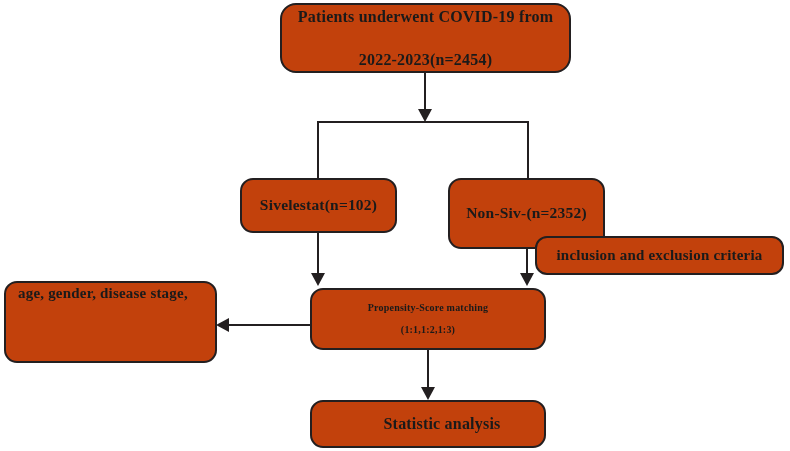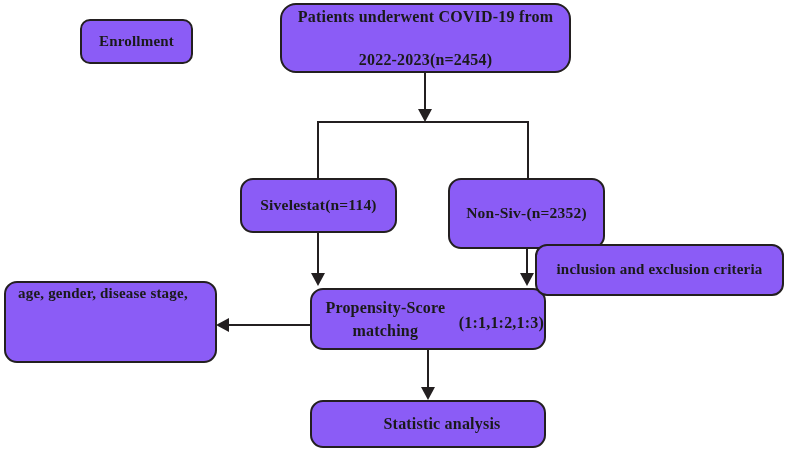--- a/index.html
+++ b/index.html
@@ -13,21 +13,21 @@
     height: 451px;
     background: #ffffff;
     overflow: hidden;
     font-family: "Liberation Serif", "DejaVu Serif", serif;
   }
   .node {
     position: absolute;
     box-sizing: border-box;
     border: 2.2px solid #231f20;
     border-radius: 13px;
-    background: #8b5cf6;
+    background: #c2410c;
     display: flex;
     align-items: center;
     justify-content: center;
     text-align: center;
     font-weight: bold;
     color: #1a1a1a;
     letter-spacing: 0.2px;
     line-height: 1.45;
     z-index: 2;
   }
@@ -46,29 +46,29 @@
   #node-cohort .txt + .txt { margin-top: 20px; }
   #node-sivelestat {
     left: 240px; top: 178px; width: 157px; height: 55px;
     font-size: 15.5px;
   }
   #node-nonsiv {
     left: 448px; top: 178px; width: 157px; height: 71px;
     font-size: 15.5px;
   }
   #node-criteria {
-    left: 535px; top: 244px; width: 249px; height: 52px;
+    left: 535px; top: 236px; width: 249px; height: 39px;
     font-size: 15px;
     border-radius: 12px;
     z-index: 3;
   }
   #node-psm {
     left: 310px; top: 288px; width: 236px; height: 62px;
-    font-size: 16px;
-    flex-direction: row;
+    font-size: 10px;
+    flex-direction: column;
   }
   #node-psm .txt + .txt { margin-top: 7px; }
   #node-covariates {
     left: 4px; top: 281px; width: 213px; height: 82px;
     font-size: 15px;
     justify-content: flex-start;
     text-align: right;
     padding-left: 12px;
     flex-direction: column;
     align-items: flex-start;
@@ -104,40 +104,37 @@
     border-top: 7.5px solid transparent;
     border-bottom: 7.5px solid transparent;
     border-right: 13px solid #231f20;
   }
 </style>
 </head>
 <body>
 
 <div id="canvas">
 
-  <div class="node" id="node-enrollment">
-    <span class="txt">Enrollment</span>
-  </div>
 
   <div class="node" id="node-cohort">
     <span class="txt">Patients underwent COVID-19 from</span>
     <span class="txt">2022-2023(n=2454)</span>
   </div>
 
   <div class="line vline" style="left:424px; top:73px; height:38px;"></div>
   <div class="arrowhead arrow-down" style="left:418px; top:109px;"></div>
 
   <div class="line hline" style="left:317px; top:121px; width:212px;"></div>
 
   <div class="line vline" style="left:317px; top:121px; height:58px;"></div>
 
   <div class="line vline" style="left:527px; top:121px; height:58px;"></div>
 
   <div class="node" id="node-sivelestat">
-    <span class="txt">Sivelestat(n=114)</span>
+    <span class="txt">Sivelestat(n=102)</span>
   </div>
 
   <div class="node" id="node-nonsiv">
     <span class="txt">Non-Siv-(n=2352)</span>
   </div>
 
   <div class="line vline" style="left:317px; top:233px; height:42px;"></div>
   <div class="arrowhead arrow-down" style="left:311px; top:273px;"></div>
 
   <div class="line vline" style="left:526px; top:233px; height:42px;"></div>

